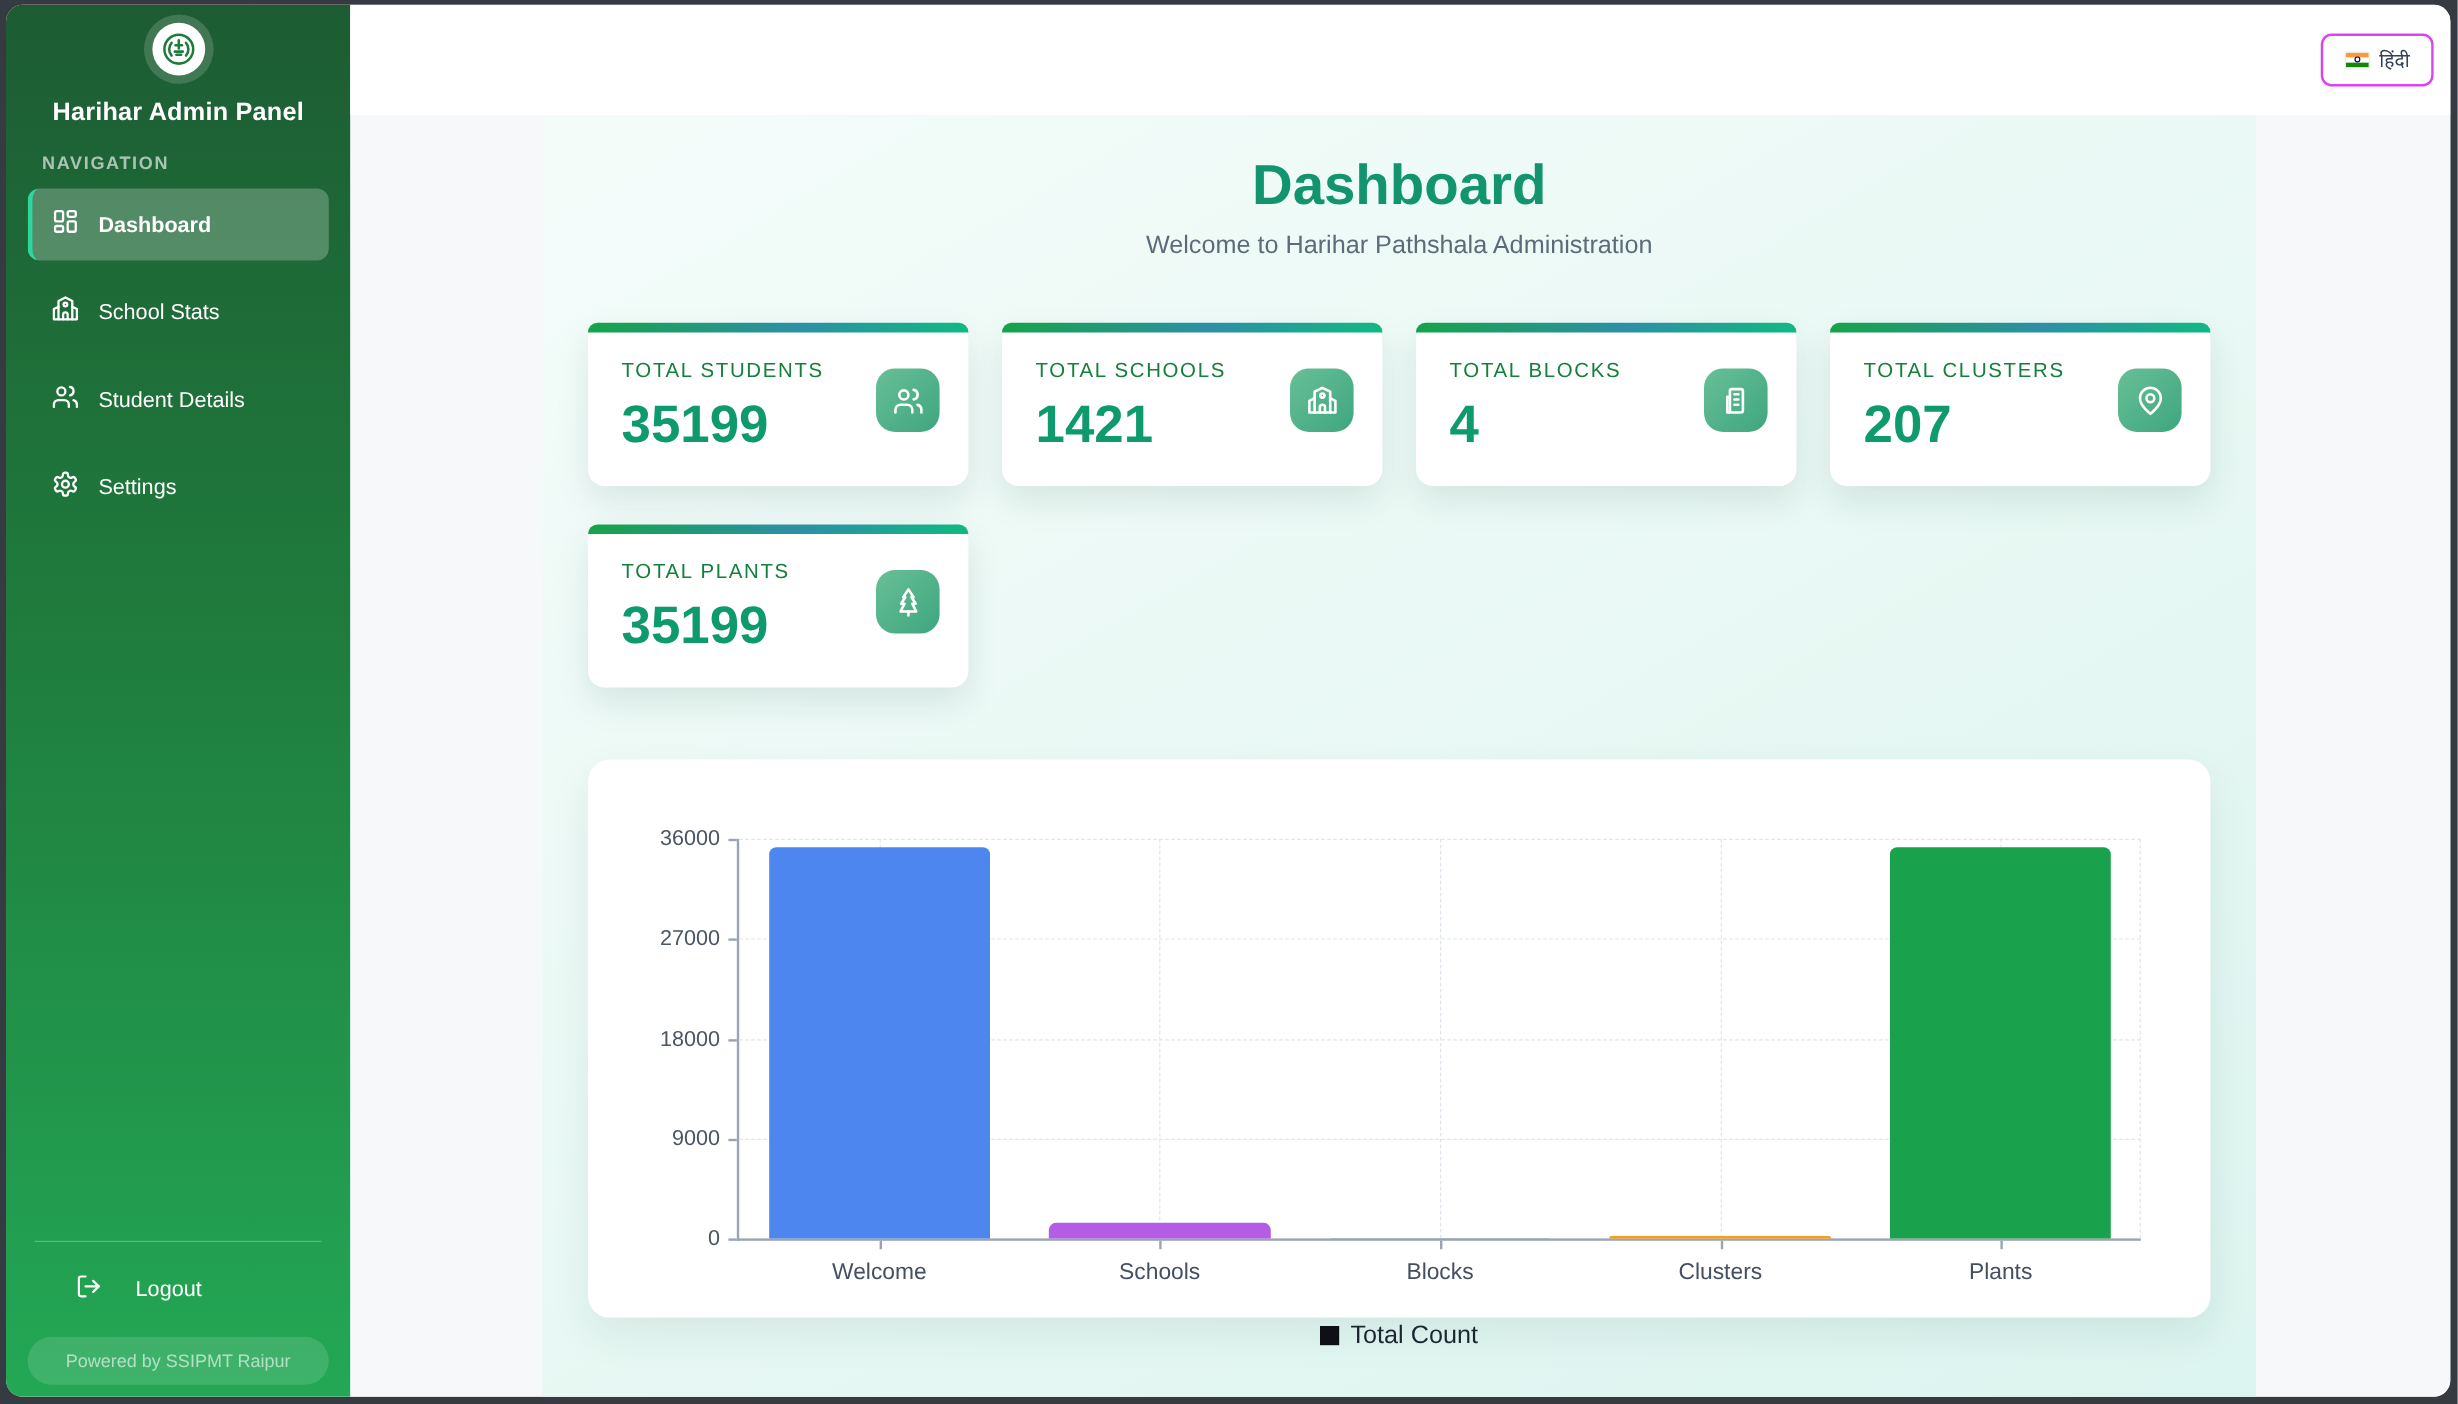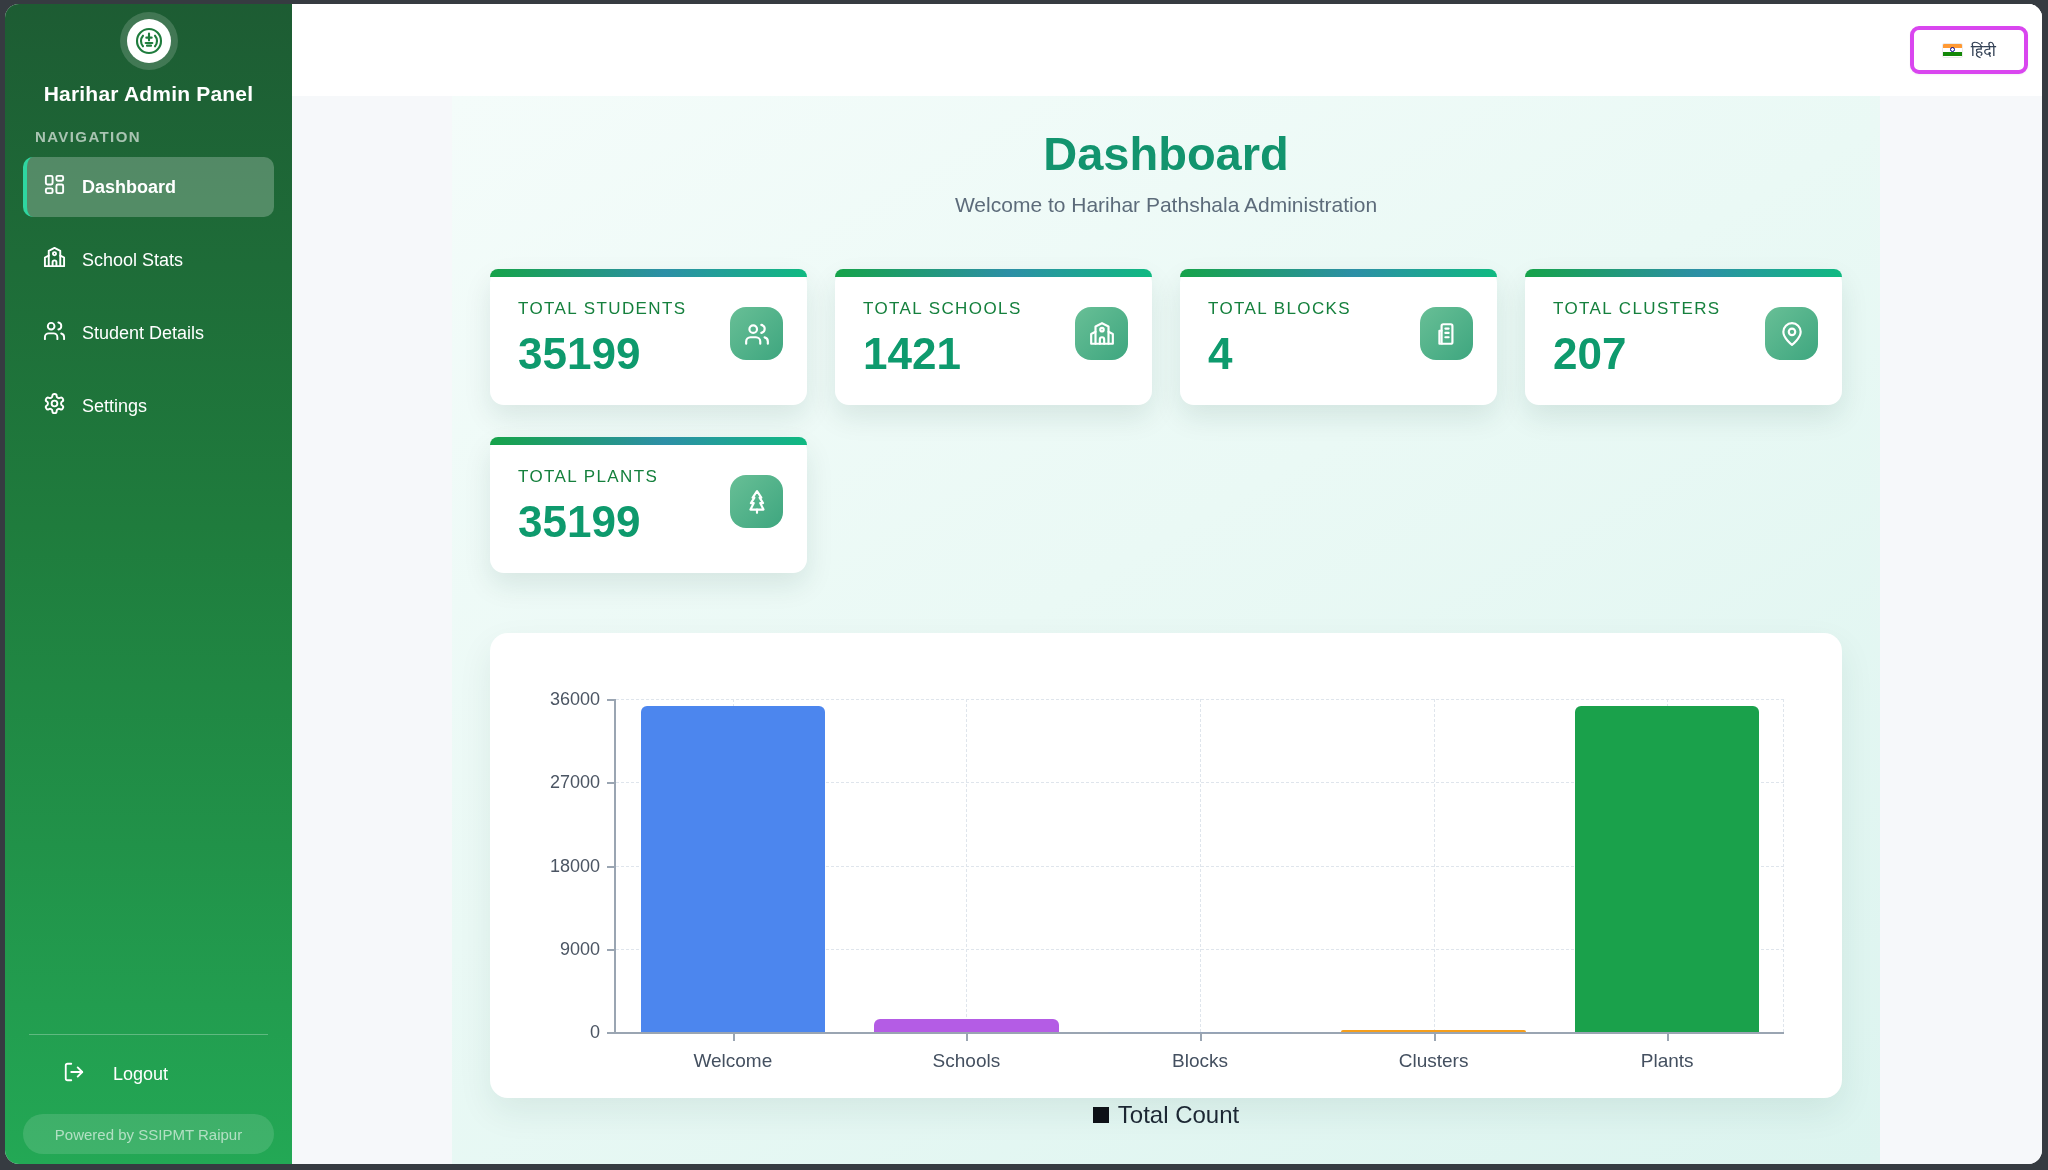--- a/index.html
+++ b/index.html
@@ -31,22 +31,22 @@
   .logout-row { display:flex; align-items:center; gap:28px; padding:0 0 0 58px; font-size:18px; cursor:pointer; }
   .logout-row svg { width:22px; height:22px; stroke:#fff; fill:none; stroke-width:2;
     stroke-linecap:round; stroke-linejoin:round; }
   .powered-pill { margin:26px 18px 10px; height:40px; border-radius:22px; background:rgba(255,255,255,0.13);
     display:flex; align-items:center; justify-content:center; font-size:15px; color:rgba(255,255,255,0.6); }
 
   
   .main { flex:1; display:flex; flex-direction:column; background:#f6f8fa; min-width:0; }
   .topbar { height:92px; background:#ffffff; display:flex; align-items:center;
     justify-content:flex-end; padding-right:14px; flex:0 0 92px; }
-  .lang-btn { display:flex; align-items:center; gap:8px; background:#fff; border:4px solid #d946ef;
-    border-radius:9px; padding:9px 28px; font-size:16px; color:#334155; cursor:pointer;
+  .lang-btn { display:flex; align-items:center; gap:8px; background:#fff; border:2px solid #d946ef;
+    border-radius:9px; padding:9px 18px; font-size:16px; color:#334155; cursor:pointer;
     box-shadow:0 1px 2px rgba(16,24,40,.05); }
   .flag { width:21px; height:15px; border-radius:2px; overflow:hidden; display:flex; flex-direction:column;
     border:1px solid rgba(0,0,0,.08); }
   .flag .s1 { flex:1; background:#ff9933; } .flag .s2 { flex:1; background:#fff; position:relative; }
   .flag .s3 { flex:1; background:#138808; }
   .flag .chakra { position:absolute; left:50%; top:50%; width:5px; height:5px; margin:-2.5px 0 0 -2.5px;
     border-radius:50%; border:1px solid #000088; }
 
   .body-row { flex:1; display:flex; min-height:0; }
   .spacer-left { width:160px; flex:0 0 160px; }
@@ -79,21 +79,21 @@
   .gridline-h { position:absolute; left:0; right:0; border-top:1px dashed #dfe5ec; }
   .gridline-v { position:absolute; top:0; bottom:0; border-left:1px dashed #dfe5ec; }
   .ytick { position:absolute; left:-9px; width:7px; border-top:2px solid #9aa5b2; }
   .xtick { position:absolute; bottom:-9px; height:7px; border-left:2px solid #9aa5b2; }
   .ylabel { position:absolute; left:-16px; transform:translate(-100%,-50%); font-size:18px; color:#4b5563; }
   .xlabel { position:absolute; bottom:-40px; transform:translateX(-50%); font-size:19px; color:#445060; }
   .bar { position:absolute; bottom:0; border-radius:6px 6px 0 0; }
   .chart-xlabels-space { height:46px; }
   .chart-legend { display:flex; align-items:center; justify-content:center; gap:9px; margin-top:3px; }
   .legend-swatch { width:16px; height:16px; background:#0d1117; }
-  .legend-text { font-size:24px; color:#1c2733; }
+  .legend-text { font-size:21px; color:#1c2733; }
 </style>
 </head>
 <body>
 
 <div class="app-window">
 
   <aside class="sidebar">
     <div class="logo-wrap">
       <div class="logo-ring">
         <div class="logo-inner">

